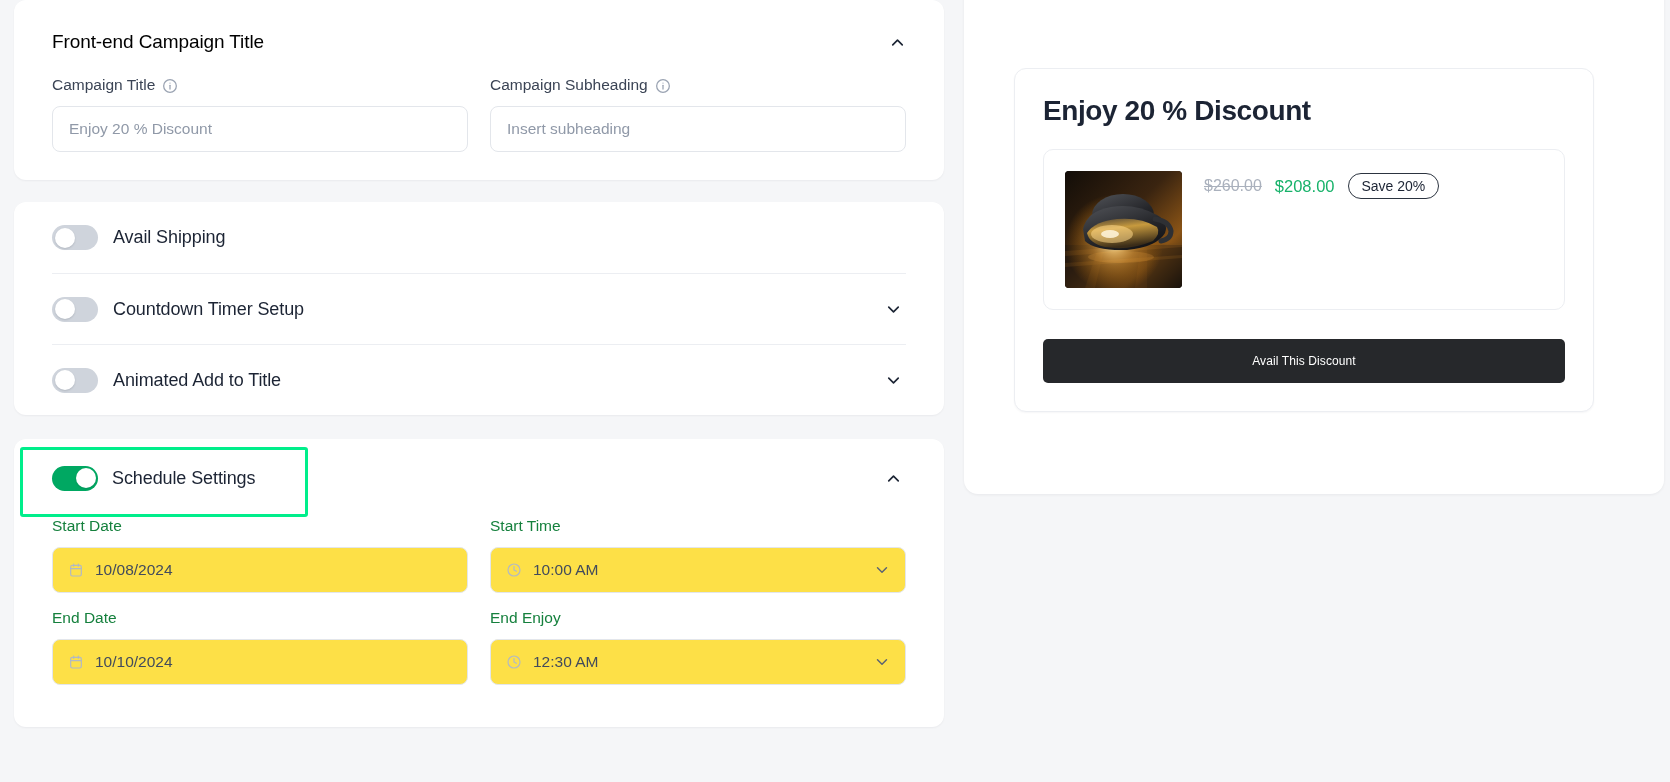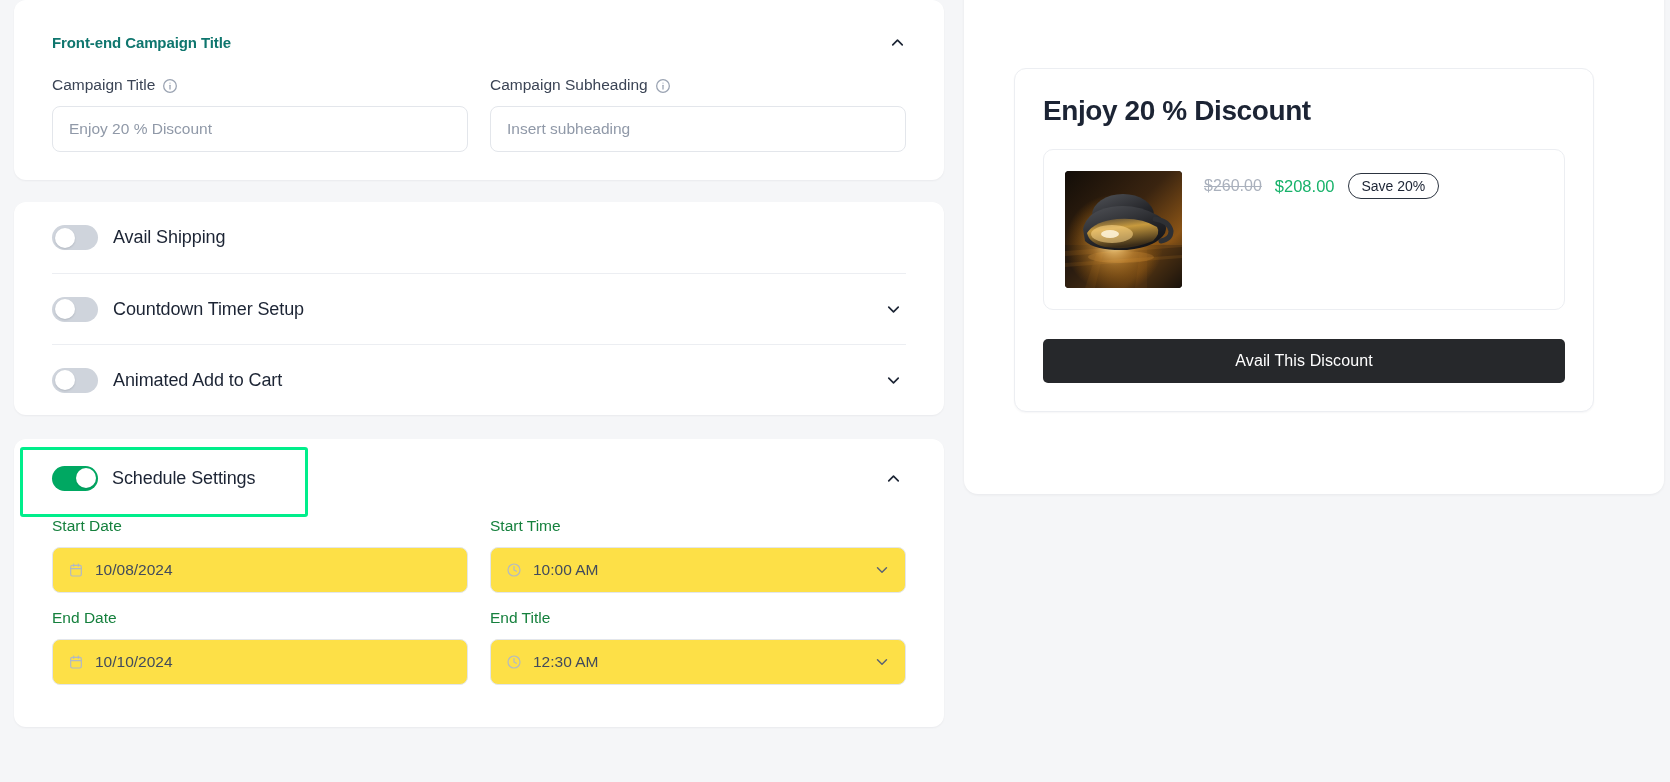--- a/index.html
+++ b/index.html
@@ -47,24 +47,24 @@
 
   .card-head {
     display: flex;
     align-items: center;
     justify-content: space-between;
     padding: 22px 34px 0 38px;
     height: 62px;
   }
 
   .card-head h2 {
-    font-size: 15px;
-    font-weight: 700;
+    font-size: 19px;
+    font-weight: 400;
     letter-spacing: -0.1px;
-    color: #0f766e;
+    color: #000000;
   }
 
   .chev {
     width: 26px;
     height: 26px;
     display: flex;
     align-items: center;
     justify-content: center;
     cursor: pointer;
     color: #1c2434;
@@ -336,21 +336,21 @@
 
   .cta-button {
     margin-top: 29px;
     width: 100%;
     height: 44px;
     background: #26282b;
     color: #ffffff;
     border: none;
     border-radius: 5px;
     font-family: "Liberation Sans", sans-serif;
-    font-size: 16px;
+    font-size: 12px;
     cursor: pointer;
     letter-spacing: 0.1px;
   }
 </style>
 </head>
 <body>
 
 <div class="app">
 
   <div class="editor-col">
@@ -419,21 +419,21 @@
               <polyline points="6 9 12 15 18 9"></polyline>
             </svg>
         </span>
       </div>
 
       <div class="toggle-row">
         <div class="toggle-left">
           <div class="switch">
               <div class="knob"></div>
             </div>
-          <span class="toggle-label">Animated Add to Cart</span>
+          <span class="toggle-label">Animated Add to Title</span>
         </div>
         <span class="chev">
           <svg width="19" height="19" viewBox="0 0 24 24" fill="none" stroke="currentColor" stroke-width="2.1" stroke-linecap="round" stroke-linejoin="round">
               <polyline points="6 9 12 15 18 9"></polyline>
             </svg>
         </span>
       </div>
 
     </section>
 
@@ -499,21 +499,21 @@
                     <line x1="4" y1="10" x2="20" y2="10"></line>
                     <line x1="8.5" y1="3" x2="8.5" y2="6.5"></line>
                     <line x1="15.5" y1="3" x2="15.5" y2="6.5"></line>
                   </svg>
               </span>
               <span class="val">10/10/2024</span>
             </div>
           </div>
 
           <div class="sched-col">
-            <div class="sched-label">End Title</div>
+            <div class="sched-label">End Enjoy</div>
             <div class="input-shell">
               <span class="lead-icon">
                 <svg width="16" height="16" viewBox="0 0 24 24" fill="none" stroke="currentColor" stroke-width="1.8" stroke-linecap="round" stroke-linejoin="round">
                     <circle cx="12" cy="12" r="9"></circle>
                     <polyline points="12 6.8 12 12 15.6 14"></polyline>
                   </svg>
               </span>
               <span class="val">12:30 AM</span>
               <span class="trail-chev">
                 <svg width="18" height="18" viewBox="0 0 24 24" fill="none" stroke="currentColor" stroke-width="1.9" stroke-linecap="round" stroke-linejoin="round">

